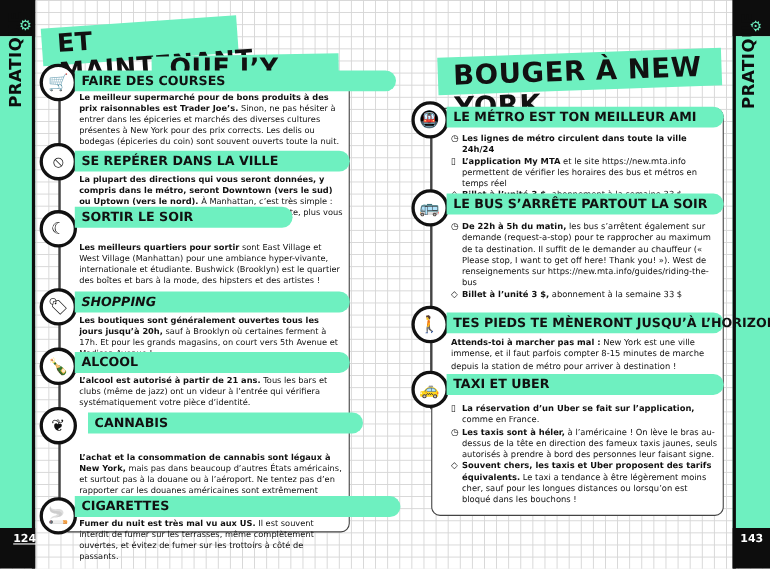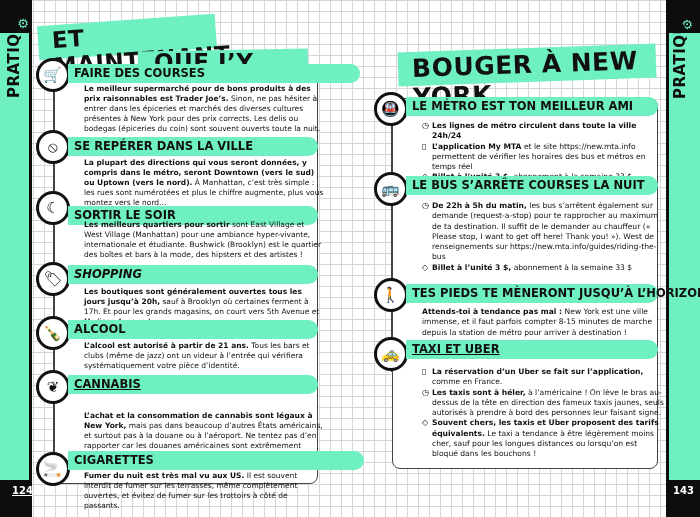--- a/index.html
+++ b/index.html
@@ -63,21 +63,21 @@
   .sec-head {
     position: absolute; background: #6ef0c0; border-top-right-radius: 10px; border-bottom-right-radius: 10px;
     height: 19px; font-weight: bold; font-size: 11.5px; line-height: 19px; padding-left: 6px; white-space: nowrap;
   }
   .icon-circle {
     position: absolute; width: 34px; height: 34px; border-radius: 50%;
     background: #fff; border: 3px solid #111; display: flex; align-items: center; justify-content: center;
     font-size: 15px; color: #111;
   }
   .body-text {
-    position: absolute; font-size: 7.5px; line-height: 10px; color: #111; margin-left: 12px;
+    position: absolute; font-size: 7.5px; line-height: 10px; color: #111;
   }
   .body-text b { font-weight: bold; }
   .right .body-text { font-size: 7.6px; line-height: 10.3px; }
   .bullet { position: relative; padding-left: 10px; }
   .bullet .bi { position: absolute; left: 0; top: 0; font-size: 8px; }
 </style>
 </head>
 <body>
 
 <div class="side-tab left">
@@ -119,33 +119,33 @@
 
   <div class="icon-circle" style="left:36px; top:58px;">🛒</div>
   <div class="sec-head" style="left:68px; top:64px; width:292px;">FAIRE DES COURSES</div>
   <div class="body-text" style="left:72px; top:84px; width:240px;"><b>Le meilleur supermarché pour de bons produits à des prix raisonnables est Trader Joe’s.</b><span> Sinon, ne pas hésiter à entrer dans les épiceries et marchés des diverses cultures présentes à New York pour des prix corrects. Les delis ou bodegas (épiceries du coin) sont souvent ouverts toute la nuit.</span></div>
 
   <div class="icon-circle" style="left:36px; top:130px;">⦸</div>
   <div class="sec-head" style="left:68px; top:137px; width:250px;">SE REPÉRER DANS LA VILLE</div>
   <div class="body-text" style="left:72px; top:158px; width:240px;"><b>La plupart des directions qui vous seront données, y compris dans le métro, seront Downtown (vers le sud) ou Uptown (vers le nord).</b><span> À Manhattan, c’est très simple : les rues sont numérotées et plus le chiffre augmente, plus vous montez vers le nord…</span></div>
 
   <div class="icon-circle" style="left:36px; top:191px;">☾</div>
-  <div class="sec-head" style="left:68px; top:206px; width:250px;">SORTIR LE SOIR</div>
+  <div class="sec-head" style="left:68px; top:188px; width:198px;">SORTIR LE SOIR</div>
   <div class="body-text" style="left:72px; top:220px; width:240px;"><b>Les meilleurs quartiers pour sortir</b><span> sont East Village et West Village (Manhattan) pour une ambiance hyper-vivante, internationale et étudiante. Bushwick (Brooklyn) est le quartier des boîtes et bars à la mode, des hipsters et des artistes !</span></div>
 
   <div class="icon-circle" style="left:36px; top:262px;">🏷</div>
   <div class="sec-head" style="left:68px; top:265px; width:250px;font-style:italic;">SHOPPING</div>
   <div class="body-text" style="left:72px; top:287px; width:240px;"><b>Les boutiques sont généralement ouvertes tous les jours jusqu’à 20h,</b><span> sauf à Brooklyn où certaines ferment à 17h. Et pour les grands magasins, on court vers 5th Avenue et Madison Avenue !</span></div>
 
   <div class="icon-circle" style="left:36px; top:316px;">🍾</div>
   <div class="sec-head" style="left:68px; top:320px; width:250px;">ALCOOL</div>
   <div class="body-text" style="left:72px; top:341px; width:240px;"><b>L’alcool est autorisé à partir de 21 ans.</b><span> Tous les bars et clubs (même de jazz) ont un videur à l’entrée qui vérifiera systématiquement votre pièce d’identité.</span></div>
 
   <div class="icon-circle" style="left:36px; top:370px;">❦</div>
-  <div class="sec-head" style="left:68px; top:375px; width:250px;text-decoration:underline;">CANNABIS</div>
+  <div class="sec-head" style="left:80px; top:375px; width:250px;">CANNABIS</div>
   <div class="body-text" style="left:72px; top:411px; width:240px;"><b>L’achat et la consommation de cannabis sont légaux à New York,</b><span> mais pas dans beaucoup d’autres États américains, et surtout pas à la douane ou à l’aéroport. Ne tentez pas d’en rapporter car les douanes américaines sont extrêmement strictes et vous serez arrêté.</span></div>
 
   <div class="icon-circle" style="left:36px; top:452px;">🚬</div>
   <div class="sec-head" style="left:68px; top:451px; width:296px;">CIGARETTES</div>
   <div class="body-text" style="left:72px; top:471px; width:240px;"><b>Fumer du nuit est très mal vu aux US.</b><span> Il est souvent interdit de fumer sur les terrasses, même complètement ouvertes, et évitez de fumer sur les trottoirs à côté de passants.</span></div>
 </div>
 
 <div class="card card-right"></div>
 <div class="vline" style="left:391px; top:122px; height:250px;"></div>
 
@@ -153,30 +153,30 @@
 
   <div class="icon-circle" style="left:374px; top:92px;">🚇</div>
   <div class="sec-head" style="left:406px; top:97px; width:252px;">LE MÉTRO EST TON MEILLEUR AMI</div>
   <div class="body-text" style="left:410px; top:121px; width:240px;">
     <div class="bullet"><span class="bi">◷</span><b>Les lignes de métro circulent dans toute la ville 24h/24</b><span></span></div>
     <div class="bullet"><span class="bi">▯</span><b>L’application My MTA</b><span> et le site https://new.mta.info permettent de vérifier les horaires des bus et métros en temps réel</span></div>
     <div class="bullet"><span class="bi">◇</span><b>Billet à l’unité 3 $,</b><span> abonnement à la semaine 33 $</span></div>
   </div>
 
   <div class="icon-circle" style="left:374px; top:172px;">🚌</div>
-  <div class="sec-head" style="left:406px; top:176px; width:252px;">LE BUS S’ARRÊTE COURSES LA NUIT</div>
+  <div class="sec-head" style="left:406px; top:176px; width:252px;">LE BUS S’ARRÊTE PARTOUT LA SOIR</div>
   <div class="body-text" style="left:410px; top:201px; width:240px;">
     <div class="bullet"><span class="bi">◷</span><b>De 22h à 5h du matin,</b><span> les bus s’arrêtent également sur demande (request-a-stop) pour te rapprocher au maximum de ta destination. Il suffit de le demander au chauffeur (« Please stop, I want to get off here! Thank you! »). West de renseignements sur https://new.mta.info/guides/riding-the-bus</span></div>
     <div class="bullet"><span class="bi">◇</span><b>Billet à l’unité 3 $,</b><span> abonnement à la semaine 33 $</span></div>
   </div>
 
   <div class="icon-circle" style="left:374px; top:278px;">🚶</div>
   <div class="sec-head" style="left:406px; top:284px; width:252px;">TES PIEDS TE MÈNERONT JUSQU’À L’HORIZON</div>
-  <div class="body-text" style="left:410px; top:307px; width:240px;"><b>Attends-toi à tendance pas mal :</b><span> New York est une ville immense, et il faut parfois compter 8-15 minutes de marche depuis la station de métro pour arriver à destination !</span></div>
+  <div class="body-text" style="left:410px; top:307px; width:240px;"><b>Attends-toi à marcher pas mal :</b><span> New York est une ville immense, et il faut parfois compter 8-15 minutes de marche depuis la station de métro pour arriver à destination !</span></div>
 
   <div class="icon-circle" style="left:374px; top:337px;">🚕</div>
-  <div class="sec-head" style="left:406px; top:340px; width:252px;text-decoration:underline;">TAXI ET UBER</div>
+  <div class="sec-head" style="left:406px; top:340px; width:252px;">TAXI ET UBER</div>
   <div class="body-text" style="left:410px; top:367px; width:242px;">
     <div class="bullet"><span class="bi">▯</span><b>La réservation d’un Uber se fait sur l’application,</b><span> comme en France.</span></div>
     <div class="bullet"><span class="bi">◷</span><b>Les taxis sont à héler,</b><span> à l’américaine ! On lève le bras au-dessus de la tête en direction des fameux taxis jaunes, seuls autorisés à prendre à bord des personnes leur faisant signe.</span></div>
     <div class="bullet"><span class="bi">◇</span><b>Souvent chers, les taxis et Uber proposent des tarifs équivalents.</b><span> Le taxi a tendance à être légèrement moins cher, sauf pour les longues distances ou lorsqu’on est bloqué dans les bouchons !</span></div>
   </div>
 </div>
 
 </body></html>

